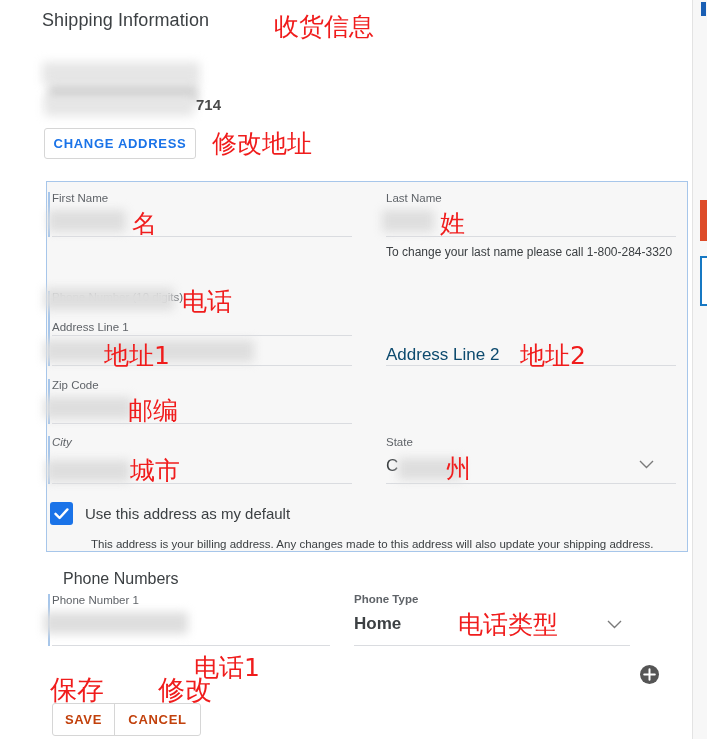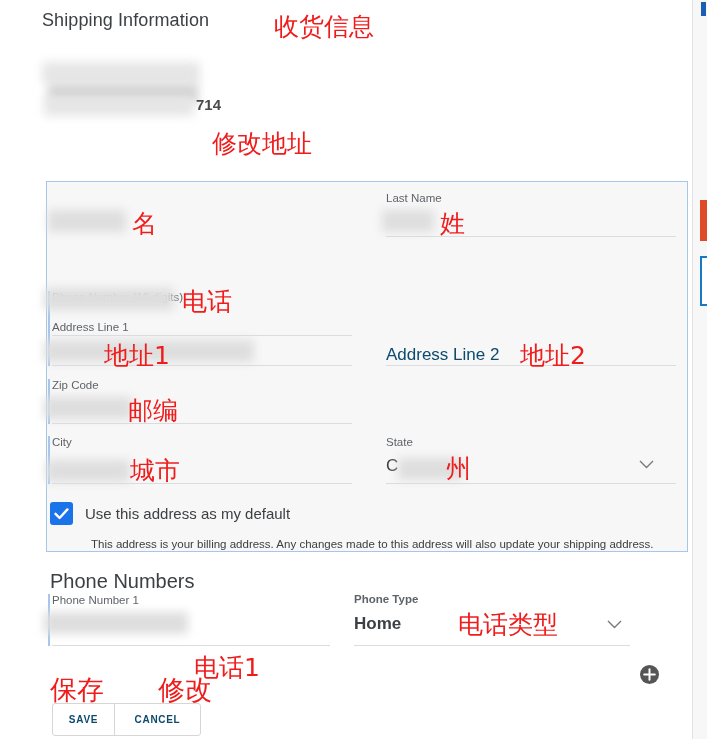--- a/index.html
+++ b/index.html
@@ -185,23 +185,24 @@
   .disclaimer {
     position: absolute;
     font-size: 11.5px;
     color: #3c4043;
     white-space: nowrap;
   }
 
   
   .section-title {
     position: absolute;
-    font-size: 20px;
-    color: #3c4043;
-    white-space: nowrap;
+    font-size: 16px;
+    color: #3c4043;
+    white-space: nowrap;
+    margin-left: 13px;
   }
 
   .add-btn {
     position: absolute;
     width: 19px; height: 19px;
     border-radius: 50%;
     background: #555555;
     display: flex;
     align-items: center;
     justify-content: center;
@@ -217,24 +218,24 @@
     border: 1px solid #d6d6d6;
     border-radius: 3px;
     background: #ffffff;
     overflow: hidden;
     height: 31px;
   }
   .btn-group > div {
     display: flex;
     align-items: center;
     justify-content: center;
-    font-size: 10px;
+    font-size: 13px;
     font-weight: 600;
     letter-spacing: .7px;
-    color: #0c4a6e;
+    color: #c2410c;
     cursor: pointer;
     box-sizing: border-box;
   }
   .btn-group > div + div { border-left: 1px solid #d6d6d6; }
 </style>
 </head>
 <body>
 
 <div id="page">
 
@@ -246,34 +247,42 @@
   <div class="page-title">Shipping Information</div>
   <div class="cn" style="left:274px; top:14px;">收货信息</div>
 
   <div>
     <div class="blur light" style="left:42px; top:62px; width:158px; height:22px;"></div>
     <div class="blur dark" style="left:48px; top:84px; width:150px; height:19px;"></div>
     <div class="blur light" style="left:44px; top:96px; width:150px; height:20px;"></div>
     <div class="addr-tail" style="left:196px; top:96px;font-weight:bold;">714</div>
   </div>
 
+  <div class="btn-outline" style="left:44px; top:128px; width:152px; height:31px;">CHANGE ADDRESS</div>
   <div class="cn" style="left:212px; top:131px;">修改地址</div>
 
   <div class="form-panel"></div>
 
+  <div class="field" style="left:52px; top:192px; width:300px; height:45px;">
+    <div class="focusbar"></div>
+    <div class="fl">First Name</div>
+    <div class="fv"></div>
+    <div class="underline"></div>
+  </div>
   <div class="blur" style="left:48px; top:210px; width:78px; height:22px;"></div>
   <div class="cn" style="left:132px; top:211px;">名</div>
 
   <div class="field" style="left:386px; top:192px; width:290px; height:45px;">
     <div class="fl">Last Name</div>
     <div class="fv"></div>
     <div class="underline"></div>
   </div>
   <div class="blur" style="left:382px; top:210px; width:52px; height:22px;"></div>
   <div class="cn" style="left:440px; top:211px;">姓</div>
+  <div class="helper" style="left:386px; top:245px;">To change your last name please call 1-800-284-3320</div>
 
   <div class="field" style="left:52px; top:291px; width:300px; height:45px;">
     <div class="focusbar"></div>
     <div class="fl">Phone Number (10 digits)</div>
     <div class="fv"></div>
     <div class="underline"></div>
   </div>
   <div class="blur" style="left:44px; top:288px; width:130px; height:22px;"></div>
   <div class="cn" style="left:182px; top:289px;">电话</div>
 
@@ -294,21 +303,21 @@
 
   <div class="field" style="left:52px; top:379px; width:300px; height:45px;">
     <div class="focusbar"></div>
     <div class="fl">Zip Code</div>
     <div class="fv"></div>
     <div class="underline"></div>
   </div>
   <div class="blur" style="left:44px; top:397px; width:88px; height:22px;"></div>
   <div class="cn" style="left:128px; top:398px;">邮编</div>
 
-  <div class="field" style="left:52px; top:436px; width:300px; height:48px;">
+  <div class="field" style="left:52px; top:436px; width:300px; height:48px;font-style:italic;">
     <div class="focusbar"></div>
     <div class="fl">City</div>
     <div class="fv"></div>
     <div class="underline"></div>
   </div>
   <div class="blur" style="left:46px; top:460px; width:84px; height:22px;"></div>
   <div class="cn" style="left:130px; top:458px;">城市</div>
 
   <div class="field" style="left:386px; top:436px; width:290px; height:48px;">
     <div class="fl">State</div>

